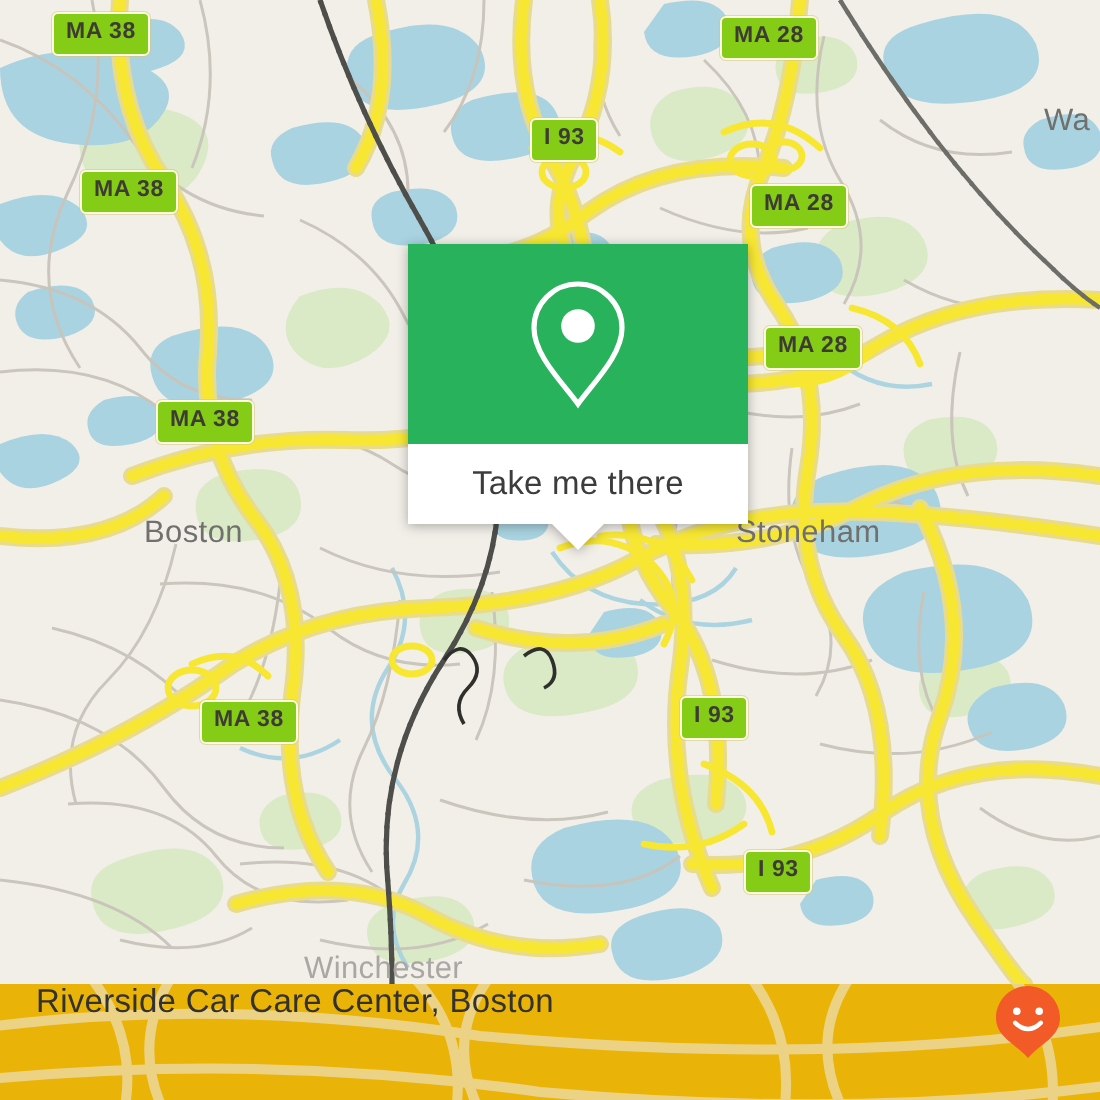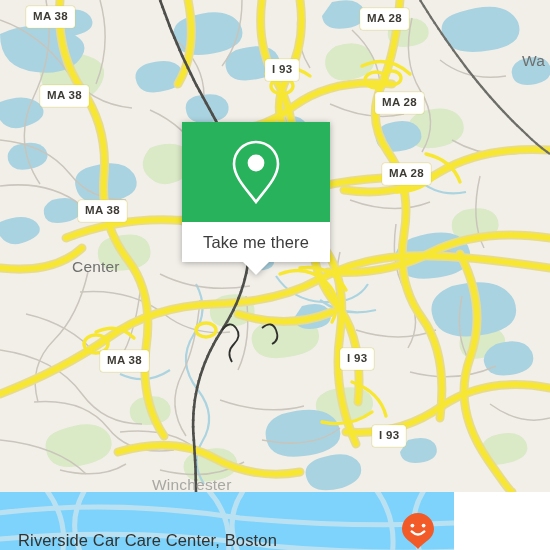--- a/index.html
+++ b/index.html
@@ -52,39 +52,39 @@
     letter-spacing: 0.2px;
     z-index: 25;
     pointer-events: none;
   }
   .city-faded { color: #a9a7a2; }
 
   
   .shield {
     position: absolute;
     z-index: 30;
-    background: #ffffff;
+    background: #84cc16;
     border: 1.5px solid #fdfbe2;
     border-radius: 3px;
     color: #3d3b34;
     font-size: 11.5px;
     font-weight: bold;
     line-height: 1;
     padding: 3.5px 6px 4.5px 6px;
     white-space: nowrap;
     letter-spacing: 0.3px;
     box-shadow: 0 0 0 0.5px rgba(210,200,120,0.55);
   }
 
   
   #popup {
     position: absolute;
-    left: 182px;
+    left: 204px;
     top: 122px;
-    width: 148px;
+    width: 170px;
     z-index: 50;
     filter: drop-shadow(0 1px 3px rgba(0,0,0,0.30));
   }
   #popup-top {
     height: 100px;
     background: #28b25c;
     display: flex;
     align-items: center;
     justify-content: center;
   }
@@ -111,25 +111,25 @@
     border-left: 13px solid transparent;
     border-right: 13px solid transparent;
     border-top: 13px solid #ffffff;
   }
 
   
   #footer {
     position: absolute;
     left: 0;
     top: 492px;
-    width: 454px;
+    width: 550px;
     height: 58px;
-    background: #7dd3fc;
+    background: #eab308;
     display: flex;
-    align-items: flex-end;
+    align-items: flex-start;
     justify-content: space-between;
     padding: 0 18px;
     box-sizing: border-box;
     overflow: hidden;
   }
   #footer-watermark {
     position: absolute;
     left: 0; top: 0;
     width: 550px; height: 58px;
     opacity: 0.55;
@@ -332,21 +332,22 @@
       <g stroke="#6e6e68" stroke-width="2.2" stroke-dasharray="1.6 5" fill="none" opacity="0.9">
         <path d="M420 0 q22 36 48 70 q28 36 56 62 q14 14 26 22"></path>
       </g>
 
       <g stroke="#2f2f2c" stroke-width="1.8" fill="none">
         <path d="M222 330 q8 -10 14 -2 q6 8 -2 16 q-8 8 -2 18"></path>
         <path d="M262 328 q10 -8 14 2 q4 10 -4 14"></path>
       </g>
     </svg>
 
-    <div class="city-label" style="left:72px; top:258px;">Center</div>
+    <div class="city-label" style="left:72px; top:258px;">Boston</div>
+    <div class="city-label" style="left:368px; top:258px;">Stoneham</div>
     <div class="city-label" style="left:522px; top:52px;">Wa</div>
     <div class="city-label city-faded" style="left:152px; top:476px;">Winchester</div>
 
     <div class="shield" style="left:26px;  top:6px;">MA 38</div>
     <div class="shield" style="left:40px;  top:85px;">MA 38</div>
     <div class="shield" style="left:78px;  top:200px;">MA 38</div>
     <div class="shield" style="left:100px; top:350px;">MA 38</div>
     <div class="shield" style="left:360px; top:8px;">MA 28</div>
     <div class="shield" style="left:375px; top:92px;">MA 28</div>
     <div class="shield" style="left:382px; top:163px;">MA 28</div>

